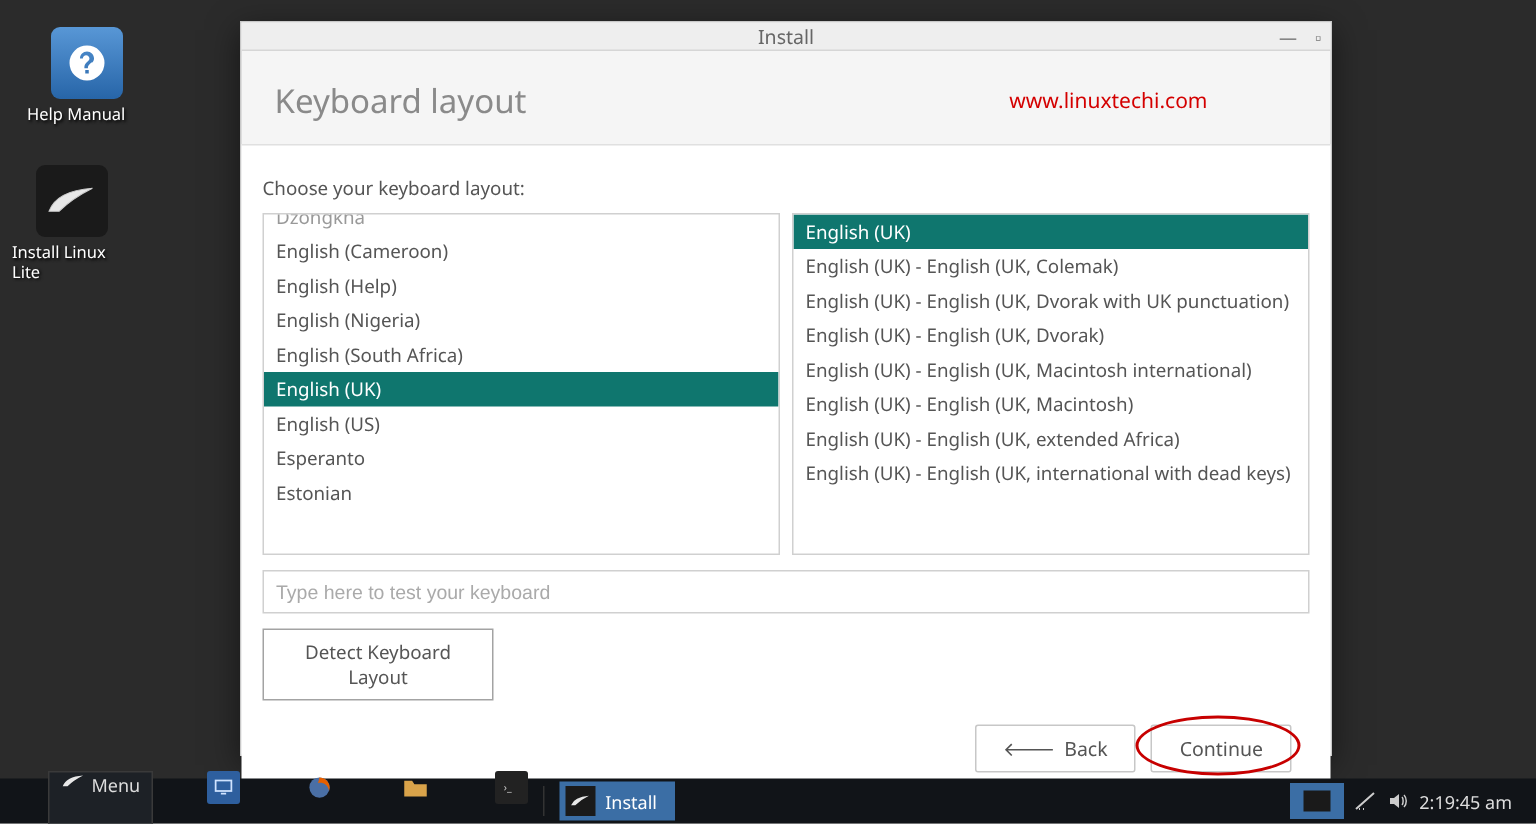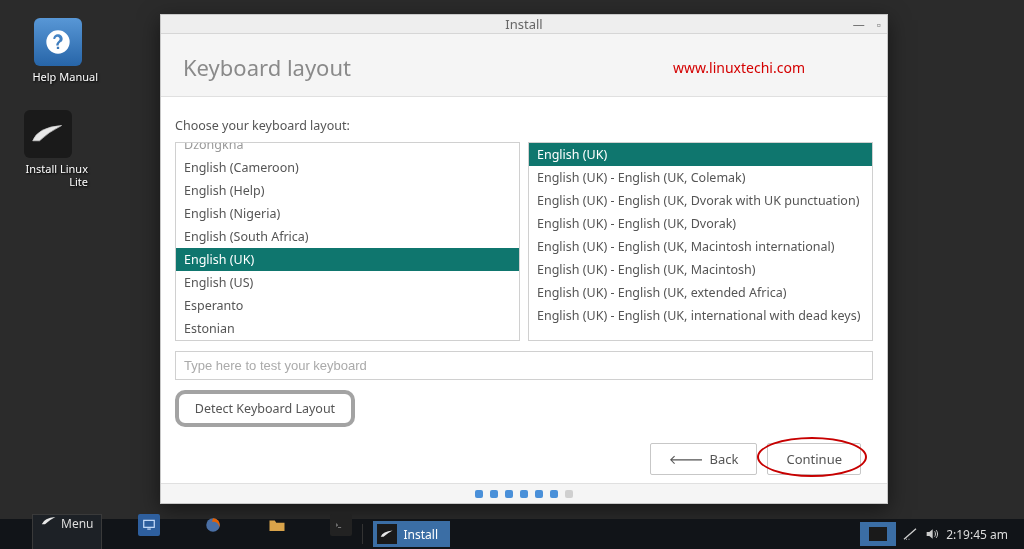--- a/index.html
+++ b/index.html
@@ -9,21 +9,21 @@
       width: 1024px;
       height: 549px;
       overflow: hidden;
       position: relative;
       font-size: 13px;
     }
     
     .desktop-icon {
       position: absolute;
       width: 80px;
-      text-align: right;
+      text-align: left;
       color: #ffffff;
       cursor: pointer;
     }
     .desktop-icon .icon-img {
       width: 48px;
       height: 48px;
       margin: 0 auto 4px;
       display: flex;
       align-items: center;
       justify-content: center;
@@ -104,21 +104,21 @@
       border-top: 1px solid #e0e0e0;
     }
     .prompt {
       color: #555;
       font-size: 12.5px;
       margin-bottom: 2px;
     }
     .lists-row {
       display: flex;
       gap: 8px;
-      height: 199px;
+      height: 228px;
     }
     .listbox {
       flex: 1;
       border: 1px solid #d0d0d0;
       background: #fff;
       overflow: hidden;
       font-size: 12.5px;
     }
     .listbox .opt {
       padding: 3px 8px;
@@ -136,30 +136,30 @@
     .test-input {
       width: 100%;
       border: 1px solid #d0d0d0;
       padding: 6px 8px;
       font-size: 13px;
       color: #333;
       margin-top: 4px;
     }
     .test-input::placeholder { color: #aaa; }
     .detect-btn {
-      width: 180px;
+      width: 154px;
       padding: 6px 10px;
       background: #fff;
-      border: 4px solid #a3a3a3;
+      border: 1px solid #a3a3a3;
       color: #555;
       font-size: 12.5px;
       cursor: pointer;
       margin-top: 4px;
       text-align: center;
-      border-radius: 10px;
+      border-radius: 0;
     }
     .nav-row {
       display: flex;
       justify-content: flex-end;
       gap: 10px;
       padding: 10px 12px 0 0;
     }
     .nav-btn {
       background: #fff;
       border: 1px solid #c7c7c7;

